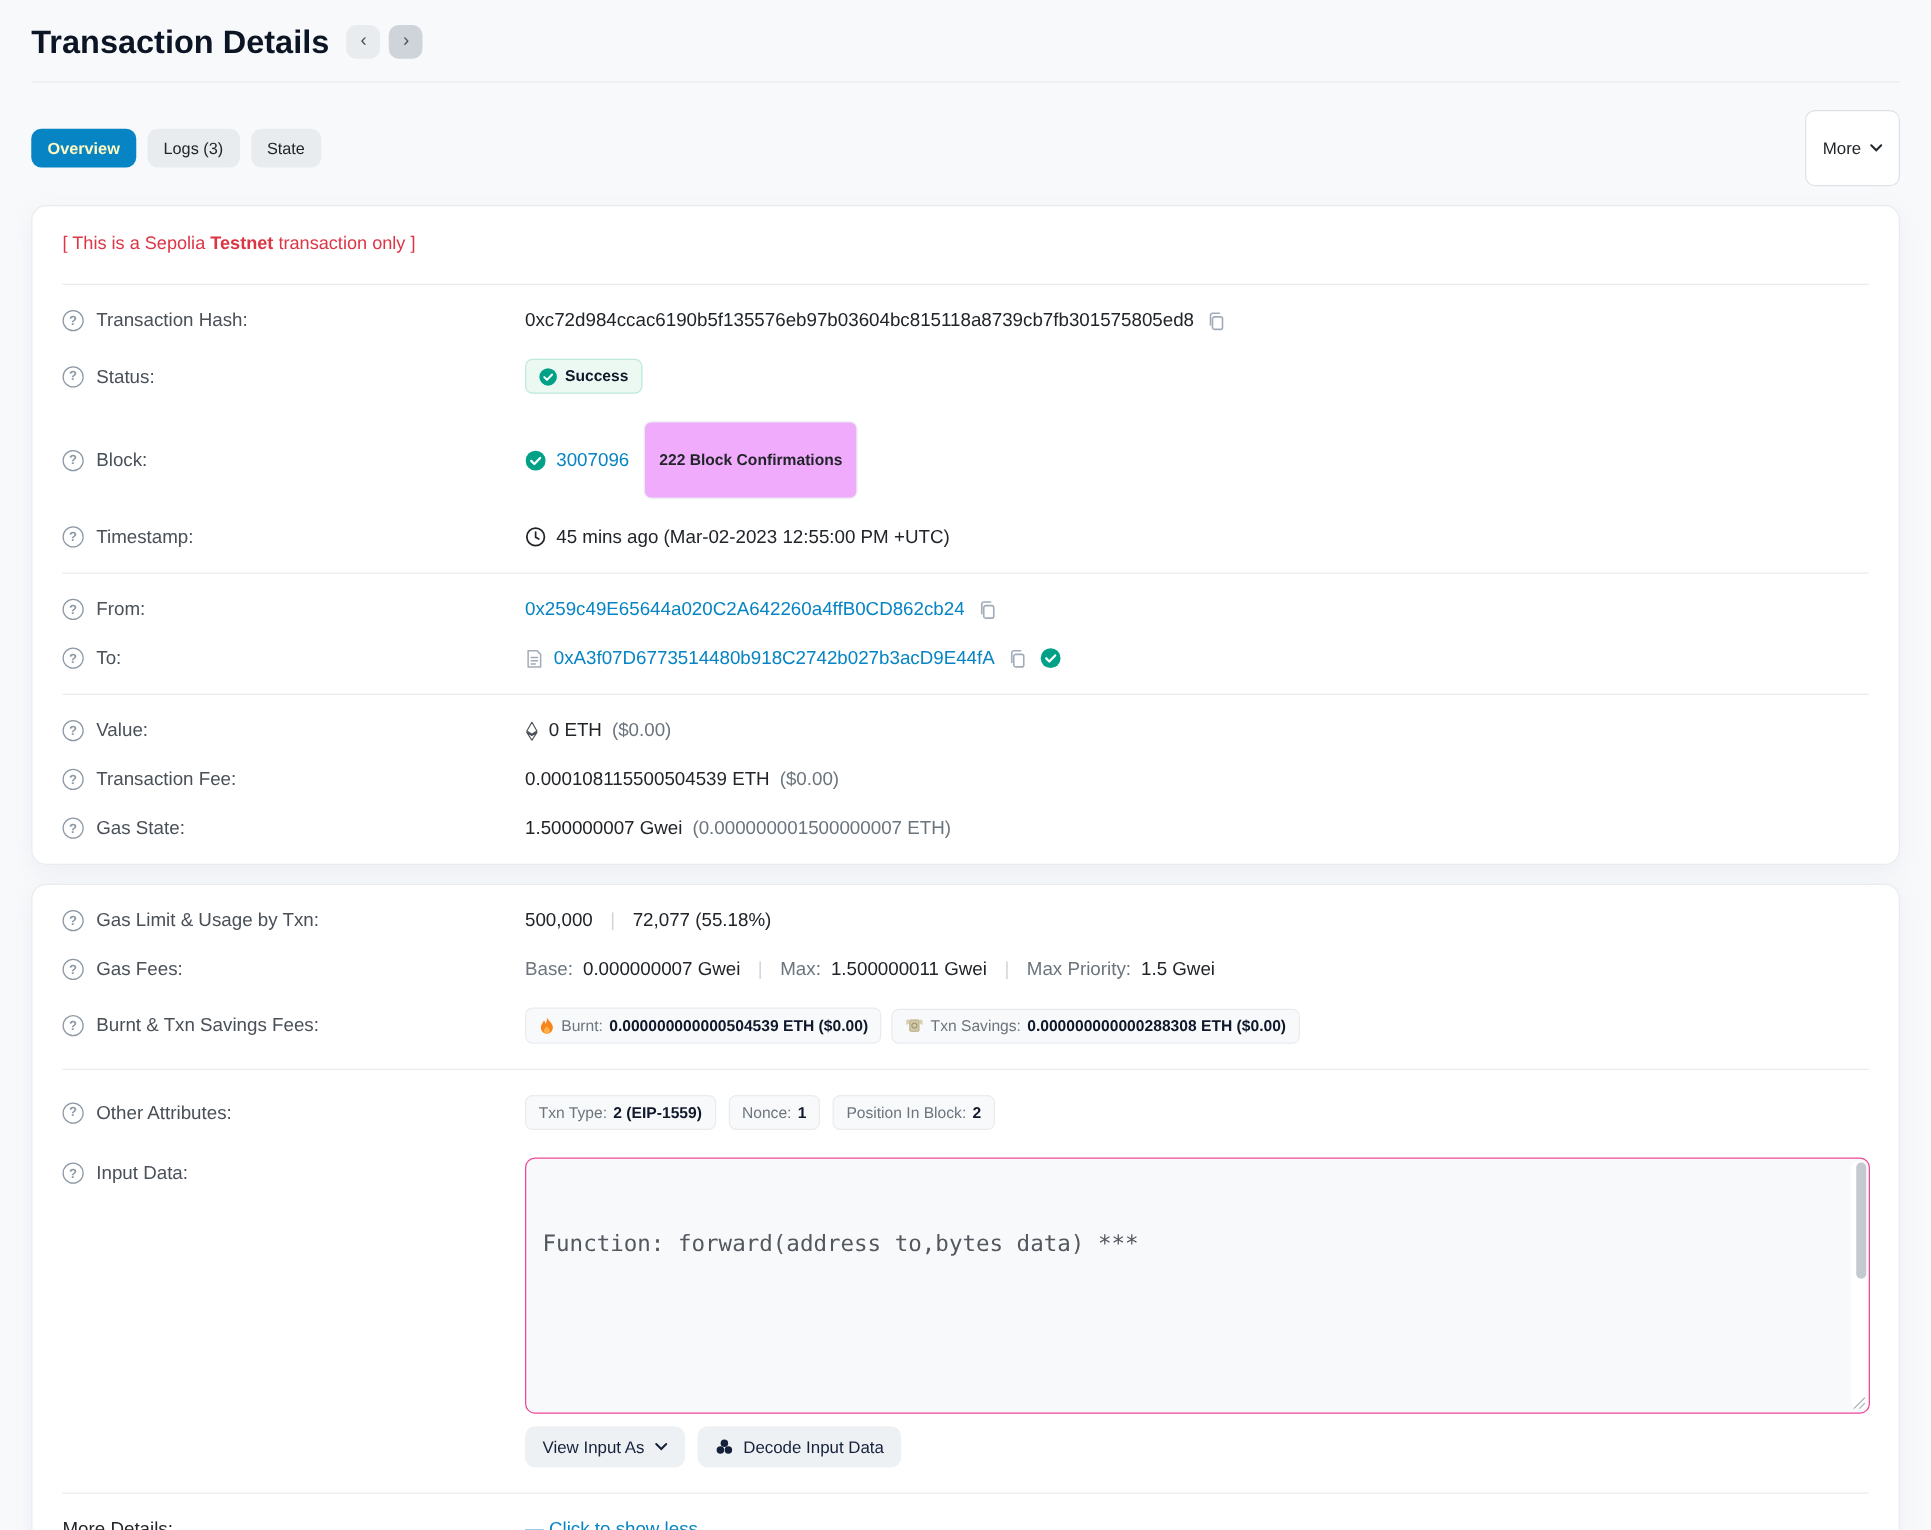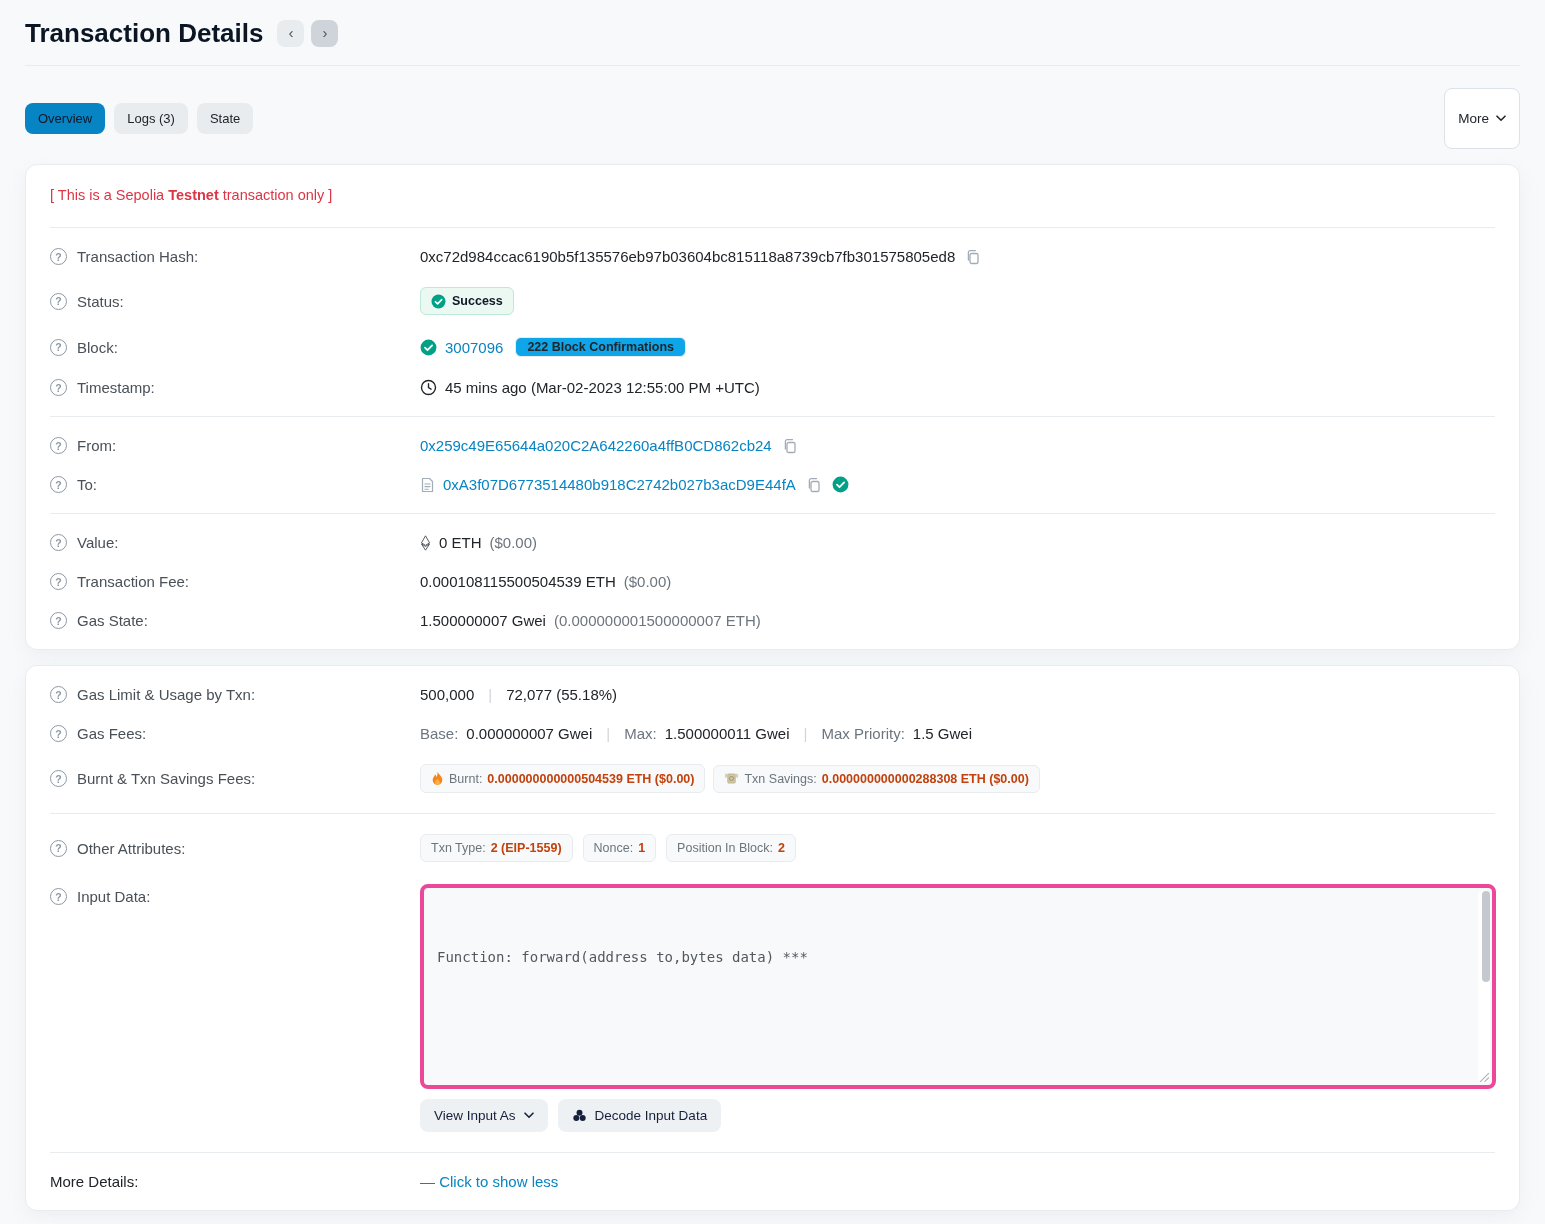--- a/index.html
+++ b/index.html
@@ -23,21 +23,21 @@
   .navbtn.next { background:#ced4da; }
   .topline { height:1px; background:#e9ecef; margin-top:16px; }
 
   
   .tabsrow { display:flex; justify-content:space-between; align-items:center; margin-top:22px; }
   .tabs { display:flex; gap:9px; }
   .tab {
     border:none; border-radius:8px; padding:8px 13px; font-size:13px; cursor:pointer;
     background:#e9ecef; color:#212529; font-family:inherit;
   }
-  .tab.active { background:#0784c3; color:#0f172a; font-weight:normal; }
+  .tab.active { background:#0784c3; color:#fef9c3; font-weight:bold; }
   .morebtn {
     display:flex; align-items:center; gap:7px; background:#fff; border:1px solid #dde2e8;
     border-radius:8px; padding:22px 13px; font-size:13.5px; color:#212529; cursor:pointer; font-family:inherit;
   }
 
   
   .card {
     background:#fff; border:1px solid #e9ecef; border-radius:12px;
     padding:9px 24px; margin-top:15px; box-shadow:0 6px 18px rgba(189,197,209,.18);
   }
@@ -62,29 +62,29 @@
   .iconbtn { background:none; border:none; cursor:pointer; padding:0 2px; display:flex; align-items:center; }
 
   .badge-success {
     display:inline-flex; align-items:center; gap:6px; background:#ecf9f2; border:1px solid #bce9d8;
     color:#0f172a; border-radius:6px; padding:5.5px 10px; font-size:12.5px; font-weight:bold;
   }
   .badge-gray {
     display:inline-flex; align-items:center; gap:5px; background:#f8f9fa; border:1px solid #e9ecef;
     border-radius:6px; padding:6px 10px; font-size:12.5px; color:#6c757d; white-space:nowrap;
   }
-  .badge-gray b { color:#c2410c; }
-  .badge-conf { font-weight:bold; color:#212529; font-size:12.5px; background:#0ea5e9;
-    border:1px solid #e9ecef; border-radius:6px; padding:2px 11px; margin-left:4px; }
+  .badge-gray b { color:#0f172a; }
+  .badge-conf { font-weight:bold; color:#212529; font-size:12.5px; background:#f0abfc;
+    border:1px solid #e9ecef; border-radius:6px; padding:23px 11px; margin-left:4px; }
 
   
   .inputbox {
-    position:relative; width:1076px; height:205px; background:#f8f9fa; border:4px solid #ec4899;
+    position:relative; width:1076px; height:205px; background:#f8f9fa; border:1px solid #ec4899;
     border-radius:8px; padding:9px 26px 9px 13px; overflow:hidden;
-    font-family:"DejaVu Sans Mono","Liberation Mono",monospace; font-size:14px; line-height:24px;
+    font-family:"DejaVu Sans Mono","Liberation Mono",monospace; font-size:18px; line-height:24px;
     color:#53585f; white-space:pre;
   }
   .inputbox .line { height:24px; }
   .fakebar { position:absolute; top:2px; right:2px; bottom:2px; width:12px; background:#fff; border-radius:8px; }
   .fakethumb { position:absolute; top:3px; right:2px; width:8px; height:46%; background:#c3c9cf; border-radius:4px; cursor:pointer; }
   .resizegrip { position:absolute; right:2px; bottom:2px; width:11px; height:11px; cursor:nwse-resize; }
 
   .inputbtns { display:flex; gap:10px; margin-top:10px; }
   .graybtn {
     display:flex; align-items:center; gap:8px; background:#eef1f4; border:none; border-radius:8px;

